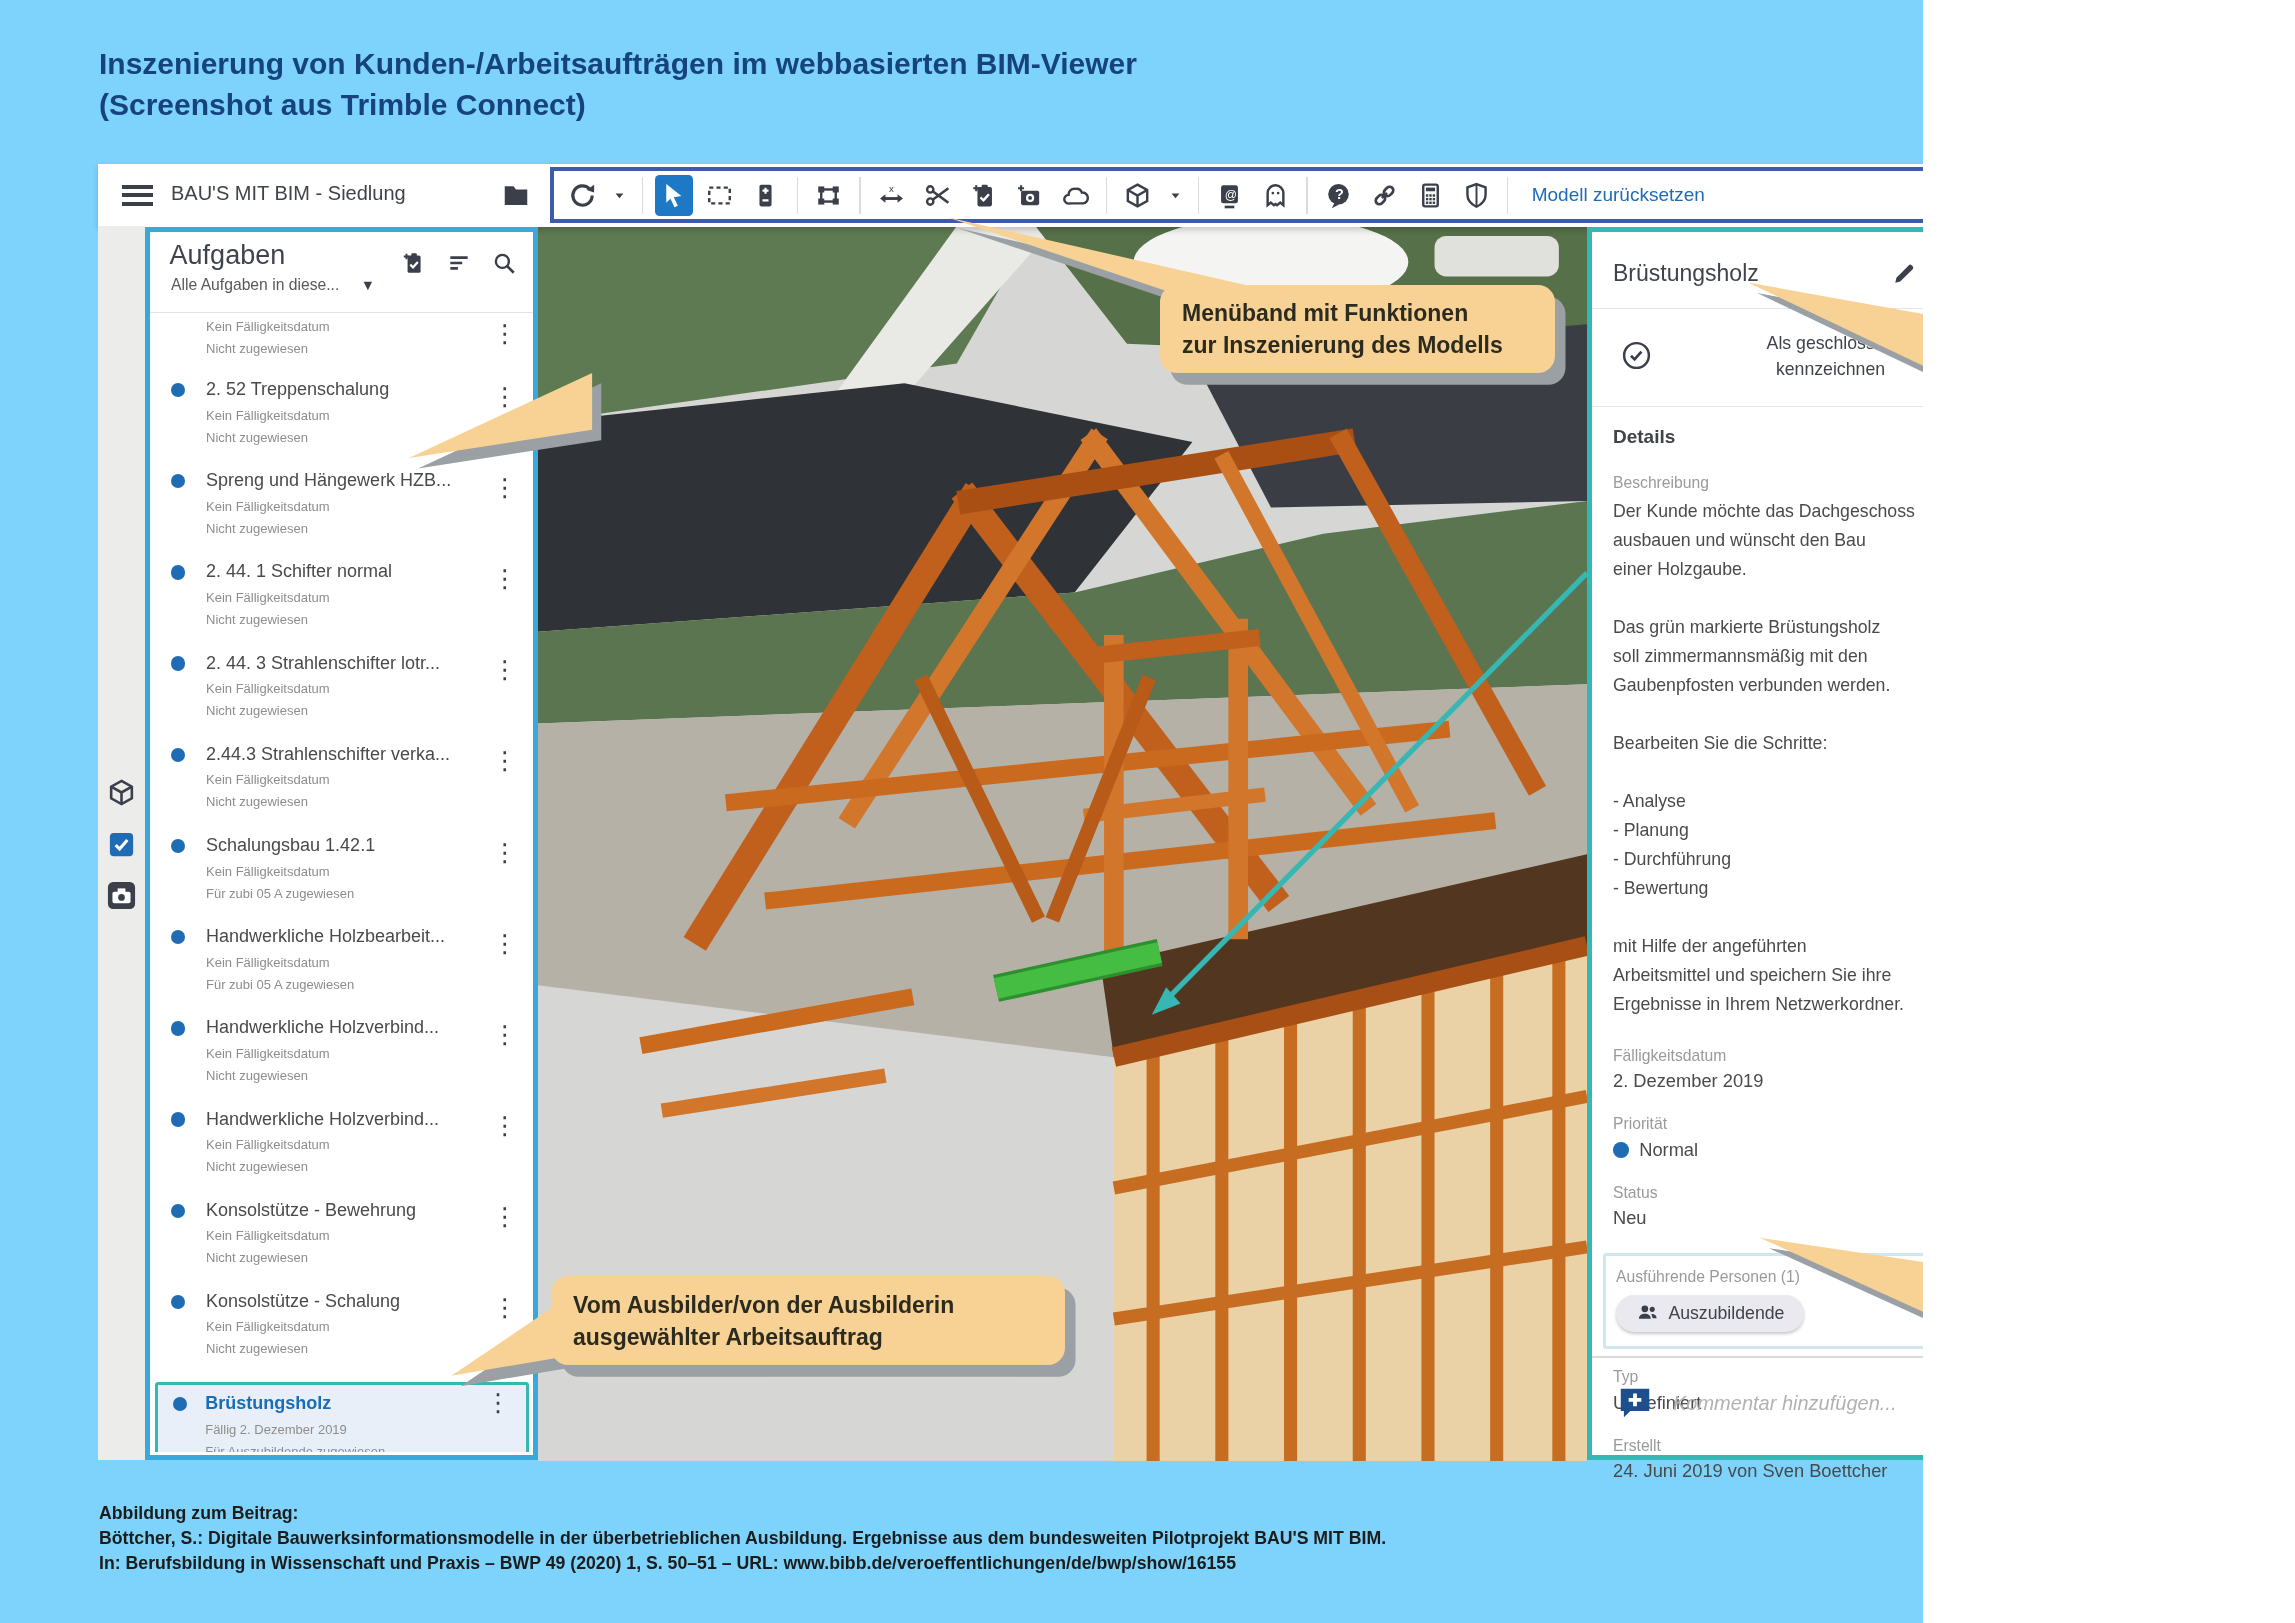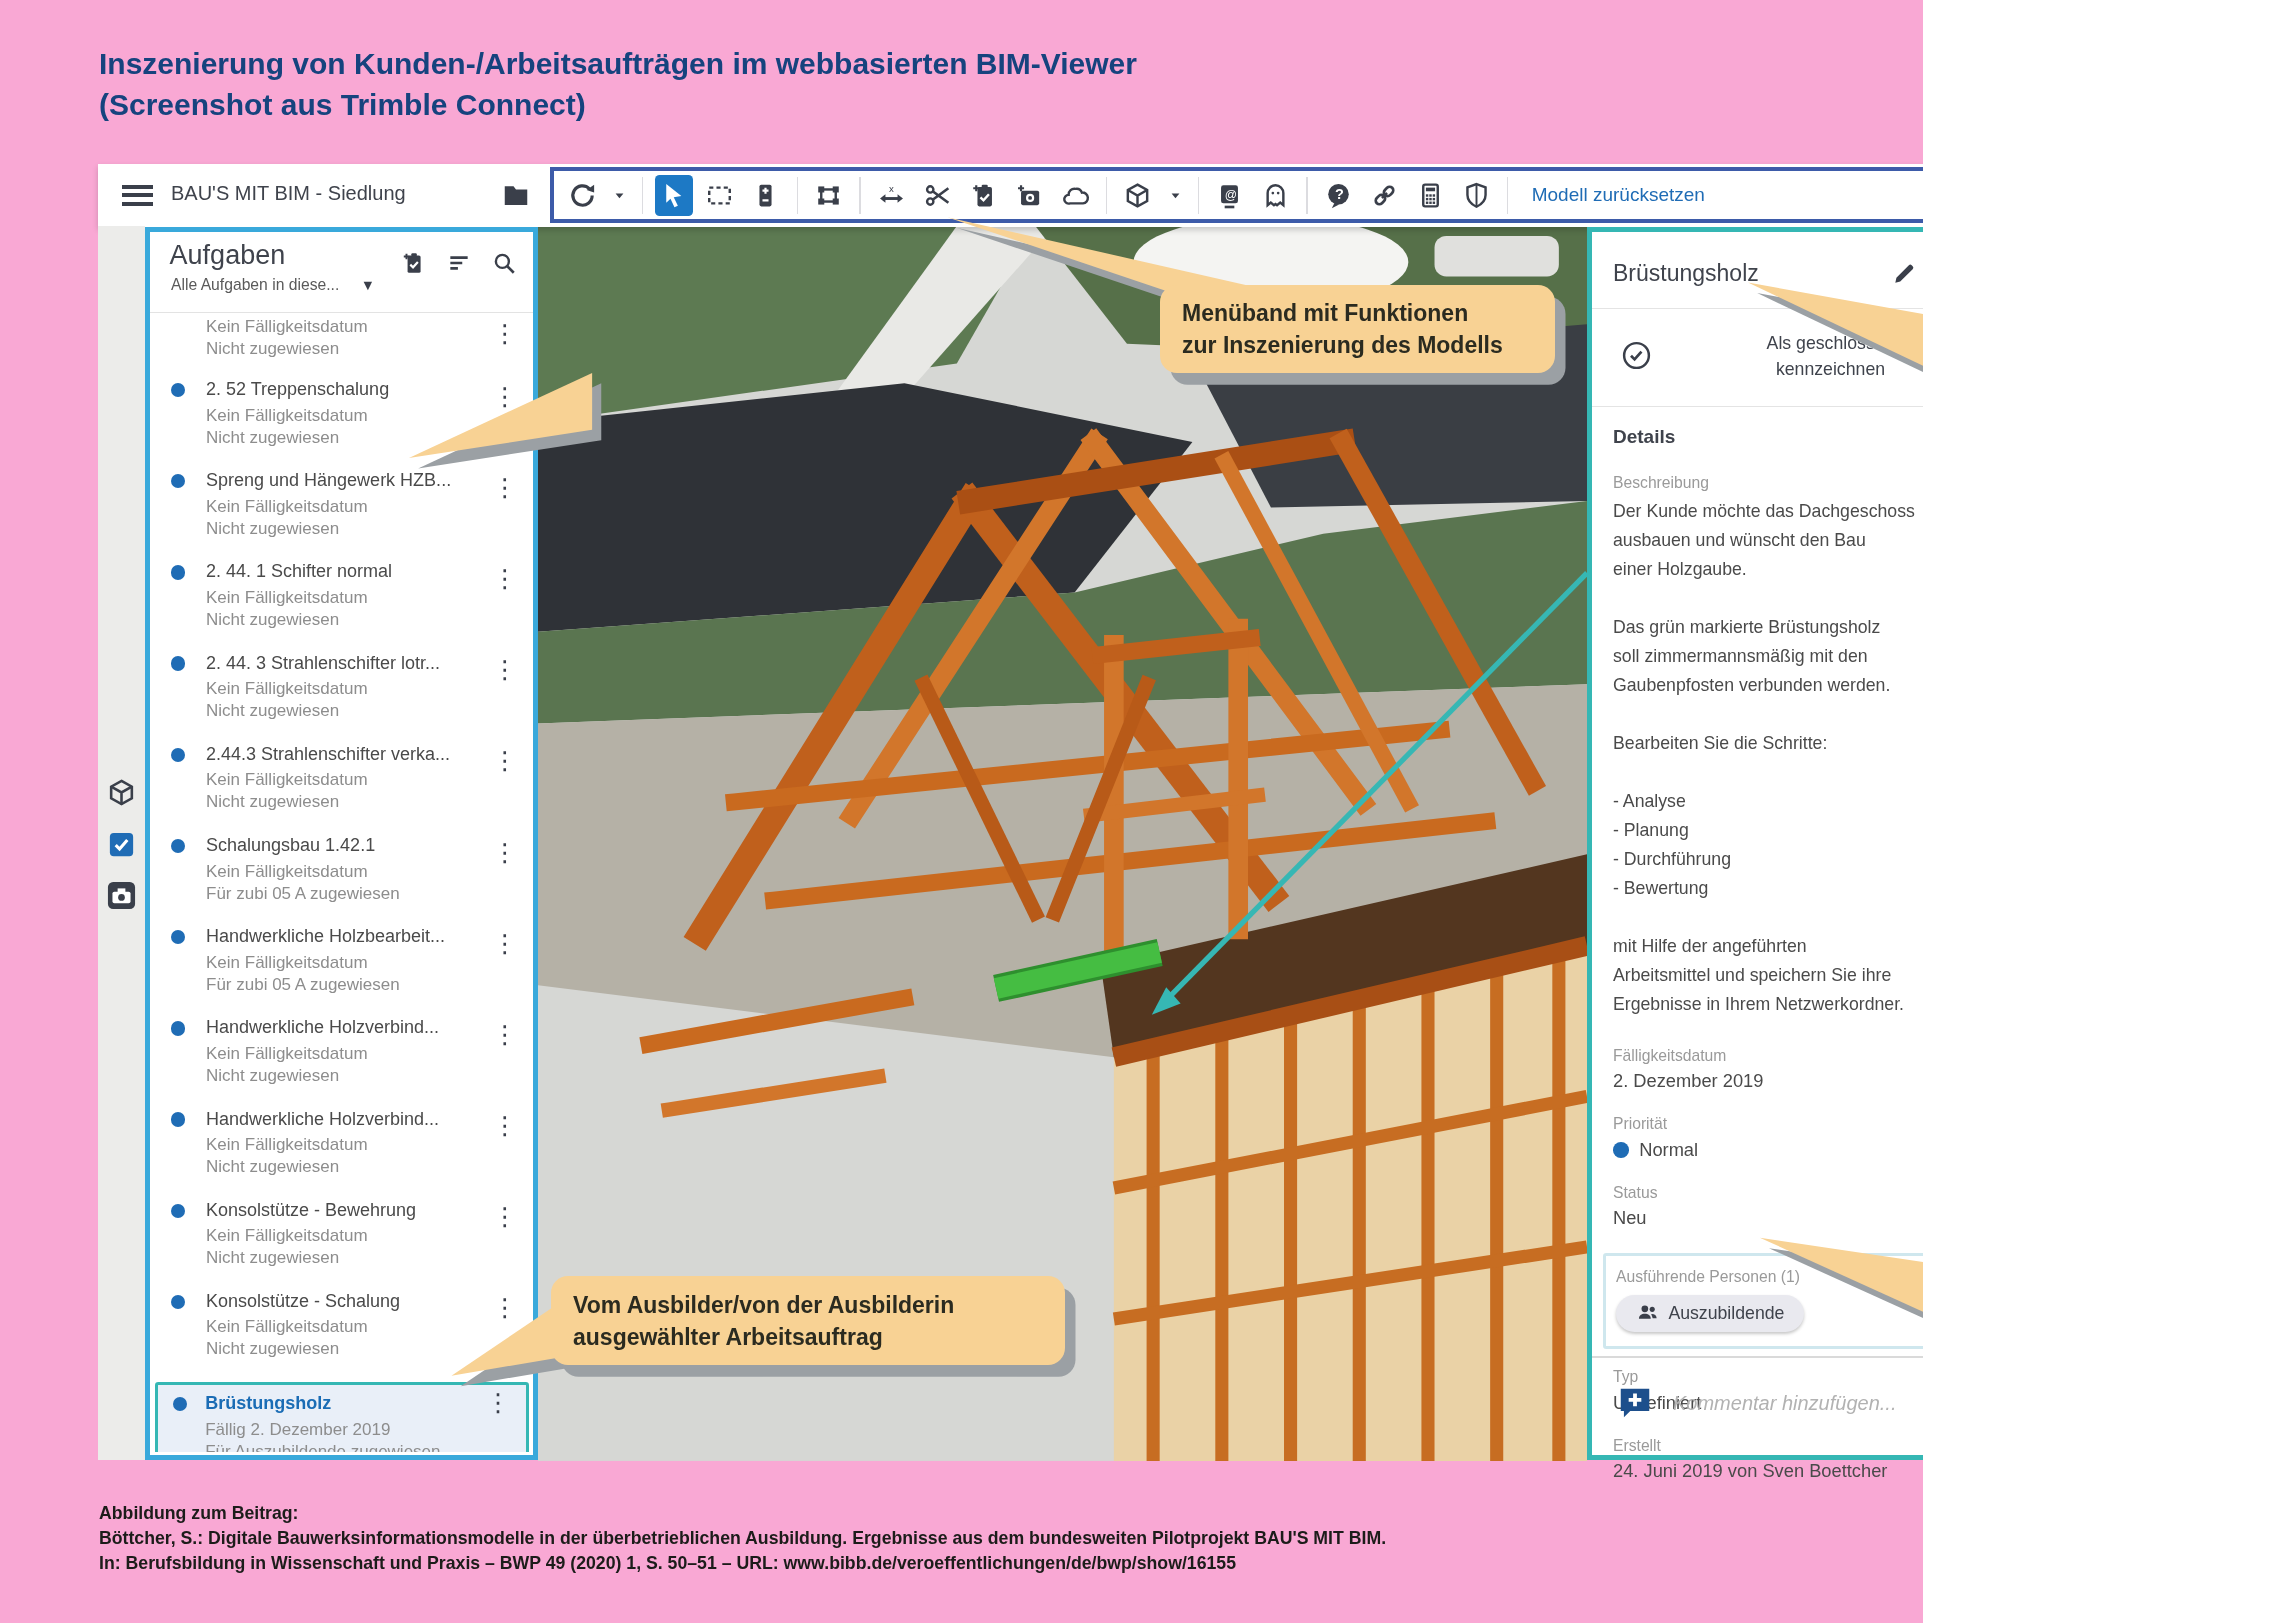--- a/index.html
+++ b/index.html
@@ -1,16 +1,16 @@
 <!DOCTYPE html>
 <html style="font-size:10.5px"><head>
 <meta charset="utf-8">
 <style>
   html,body{margin:0;padding:0;background:#fff;}
-  .page{position:relative;width:1923px;height:1623px;background:#f9a8d4;overflow:hidden;
+  .page{position:relative;width:1923px;height:1623px;background:#7dd3fc;overflow:hidden;
         font-family:"Liberation Sans",sans-serif;color:#3f434c;}
 
   
   .doc-title{position:absolute;left:99px;top:43px;font-size:30px;font-weight:bold;
              color:#16437e;line-height:41px;white-space:pre-line;}
   .doc-footer{position:absolute;left:99px;top:1501px;font-size:17.7px;font-weight:bold;
               color:#1c1c1a;line-height:25px;white-space:pre-line;}
 
   
   .app-header{position:absolute;left:98px;top:164px;width:1907px;height:63px;background:#fff;
@@ -45,21 +45,21 @@
   .tp-filter{position:absolute;left:21px;top:44px;font-size:15.7px;color:#5a5a5a;}
   .tp-filter .caret{display:inline-block;margin-left:17px;color:#3a3f4a;font-size:14.4px;}
   .tp-actions{position:absolute;right:15.7px;top:18.3px;display:flex;gap:19.6px;align-items:center;}
   .tp-actions svg{width:26px;height:26px;}
   .tp-sep{position:absolute;left:0;right:0;top:80px;height:1.3px;background:#e3e3e3;}
   .tp-list{position:absolute;left:0;right:0;top:84px;bottom:2.6px;overflow:hidden;}
   .task-item{position:relative;min-height:68px;margin-bottom:21.6px;padding:0 38px 0 56px;}
   .task-item.partial{min-height:46px;margin-bottom:17px;}
   .task-dot{position:absolute;left:21px;top:3.9px;width:14.4px;height:14.4px;border-radius:50%;background:#1f6cb5;}
   .task-title{font-size:18px;color:#4a4a4a;margin-bottom:4.6px;white-space:nowrap;overflow:hidden;}
-  .task-sub{font-size:17px;color:#8d8d8d;line-height:22px;}
+  .task-sub{font-size:13px;color:#8d8d8d;line-height:22px;}
   .task-kebab{position:absolute;right:15.7px;top:2.6px;font-size:25px;color:#3a3f4a;}
   .task-item.selected{border:3.9px solid #35b7b4;border-radius:3.3px;background:#e9eff8;
                       margin:0 3.9px 0 5.2px;padding:7.9px 33px 7.9px 47px;}
   .task-item.selected .task-dot{left:14.4px;top:11.8px;}
   .task-item.selected .task-title{color:#1a6cb5;font-weight:bold;}
 
   
   .viewport{position:absolute;left:538px;top:226px;width:1049px;height:1235px;z-index:1;}
 
   

